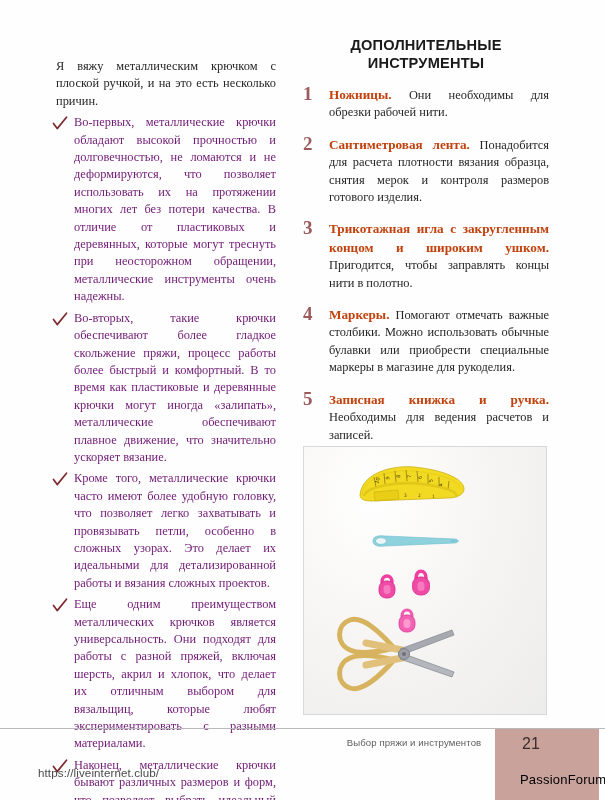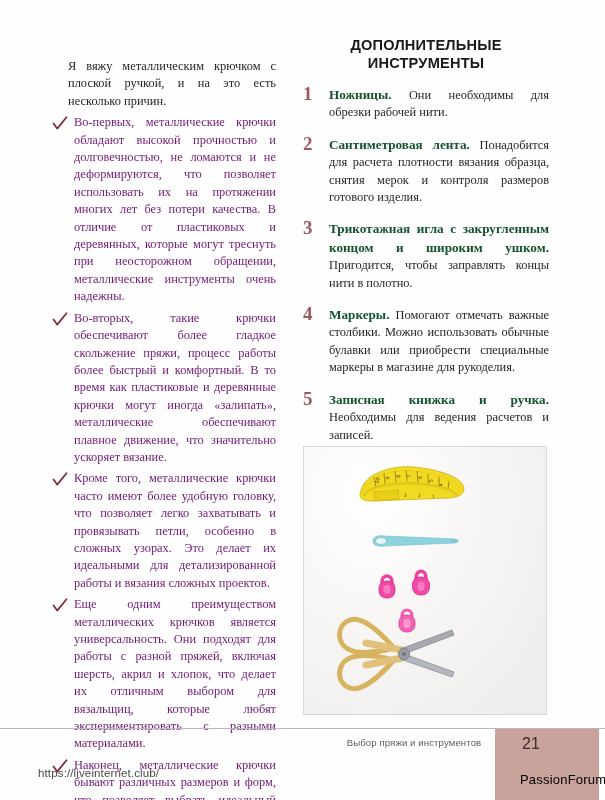--- a/index.html
+++ b/index.html
@@ -44,21 +44,21 @@
     top: 36px;
     width: 246px;
   }
 
   
   .intro-para {
     font-size: 12.4px;
     line-height: 17.4px;
     color: #262626;
     text-align: justify;
-    margin: 0 0 1px 16px;
+    margin: 0 0 1px 4px;
     letter-spacing: 0.02px;
   }
 
   .bullet-item {
     position: relative;
     padding-left: 22px;
     font-size: 12.4px;
     line-height: 17.4px;
     color: #701a75;
     text-align: justify;
@@ -102,21 +102,21 @@
     left: 0;
     top: -2px;
     font-family: "Liberation Serif", serif;
     font-size: 19px;
     font-weight: bold;
     color: #9c5a5c;
     line-height: 20px;
   }
   .num-item .term {
     font-weight: bold;
-    color: #14532d;
+    color: #c2410c;
   }
   .num-item .term-first-big {
     font-size: 13.2px;
   }
 
   
   .photo-frame {
     position: absolute;
     left: 303px;
     top: 446px;

